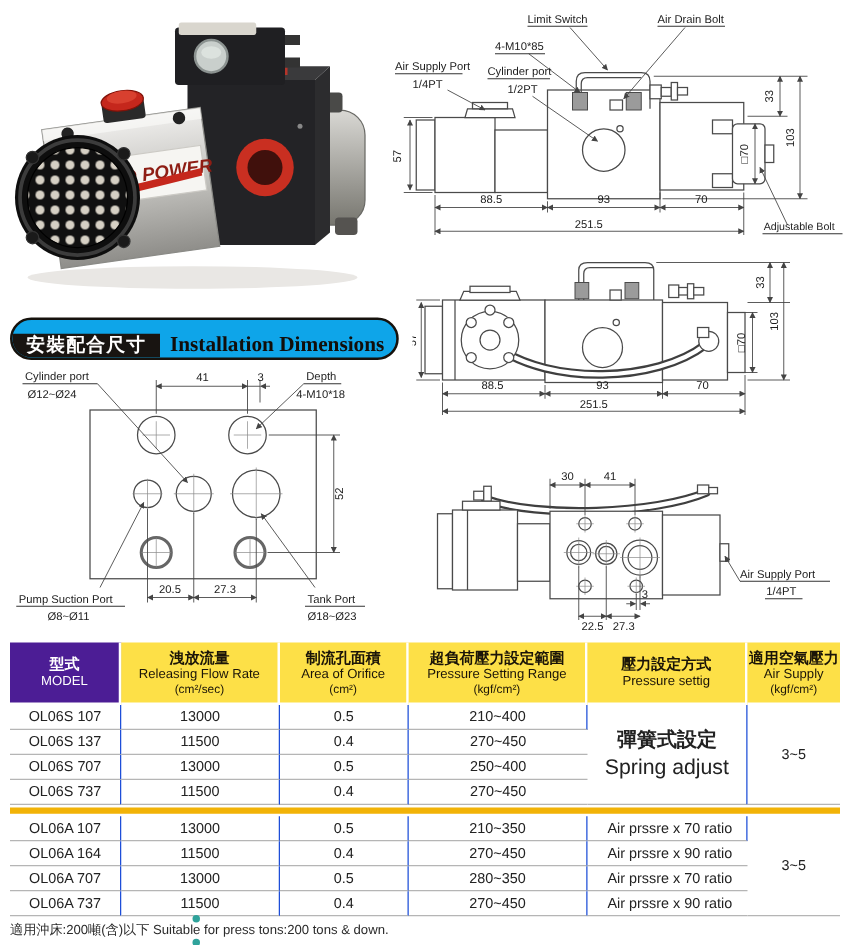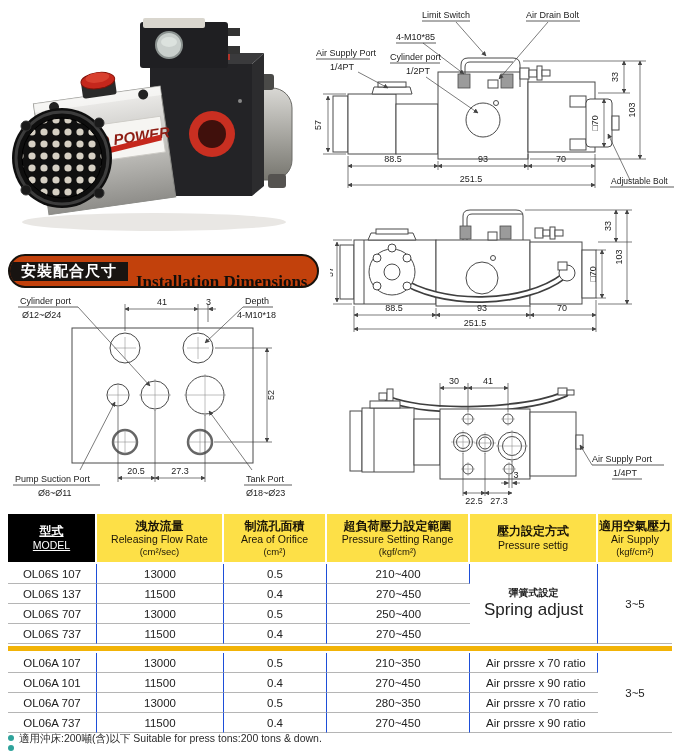--- a/index.html
+++ b/index.html
@@ -11,50 +11,50 @@
   .dtx-s{font-size:8.5px;fill:#1c1c1c;}
   .ol{fill:#ffffff;stroke:#4a4a4a;stroke-width:1;}
   .ol2{fill:none;stroke:#4a4a4a;stroke-width:1;}
   .hatch{fill:#9b9b9b;stroke:#4a4a4a;stroke-width:.8;}
   .dl{stroke:#444;stroke-width:.7;fill:none;}
   .cl{stroke:#888;stroke-width:.55;}
   .ul{stroke:#333;stroke-width:.8;}
   .hose-o{fill:none;stroke:#3f3f3f;stroke-width:7;stroke-linecap:round;}
   .hose-i{fill:none;stroke:#ffffff;stroke-width:3.5;stroke-linecap:round;}
 
-  .banner{position:absolute;left:8px;top:254px;height:30px;display:inline-flex;align-items:center;
-          border:2px solid #16120d;border-radius:17px;overflow:hidden;background:#c2410c;}
+  .banner{position:absolute;left:8px;top:254px;height:30px;display:inline-flex;align-items:flex-end;
+          border:2px solid #16120d;border-radius:17px;overflow:hidden;background:#0ea5e9;}
   .banner-zh{background:#181411;color:#ffffff;font-size:15px;font-weight:bold;display:flex;
              align-items:center;padding:0 11px;letter-spacing:1px;white-space:nowrap;}
   .banner-en{color:#120e0a;font-family:"Liberation Serif",serif;font-weight:bold;font-size:17px;
              display:flex;align-items:center;padding:0 10px 0 8px;white-space:nowrap;margin-top:22px;}
 
   .spec-table{position:absolute;left:8px;top:514px;width:664px;border-collapse:separate;
               border-spacing:0;table-layout:fixed;}
   .spec-table th{vertical-align:middle;text-align:center;padding:2px 1px;height:44px;
                  border-right:2px solid #fff;border-bottom:2px solid #fff;}
   .spec-table th:last-child{border-right:none;}
   .th-yellow{background:#fde047;color:#1b1508;}
-  .th-black{background:#000000;color:#ffffff;text-decoration:underline;}
+  .th-black{background:#4c1d95;color:#ffffff;}
   .spec-table th span{display:block;line-height:1.22;}
   .hzh{font-size:12px;font-weight:bold;}
   .hen{font-size:10.5px;font-weight:normal;}
   .hsub{font-size:9.5px;font-weight:normal;}
   .spec-table td{height:19px;text-align:center;font-size:11.5px;color:#222;
                  border-bottom:1px solid #b5b5b5;border-right:1px solid #1d4ed8;padding:0 2px;}
   .spec-table td:last-child{border-right:none;}
   .setting-cell{line-height:1.25;}
-  .set-zh{font-size:10px;font-weight:bold;display:block;}
+  .set-zh{font-size:16px;font-weight:bold;display:block;}
   .set-en{font-size:17px;display:block;}
   .air-ratio{text-align:left !important;padding-left:16px !important;font-size:11px;}
   .group-sep td{border:none !important;padding:1px 0 !important;height:7px;}
   .sep-bar{height:5px;background:#F2B307;}
 
   .footnotes{position:absolute;left:8px;top:732px;font-size:10.5px;color:#2b2b2b;line-height:12.5px;}
-  .footnote{display:flex;align-items:center;}
+  .footnote{display:flex;align-items:center;flex-direction:column;}
   .dot{width:6px;height:6px;border-radius:50%;background:#2FA39B;display:inline-block;
        margin-right:5px;flex:0 0 auto;}
 </style>
 </head>
 <body>
 
 <div class="page">
 
   <svg style="left:2px;top:6px" width="305" height="230" viewBox="0 0 305 230">
     <defs>
@@ -508,21 +508,21 @@
       </tr>
       <tr>
         <td>OL06A 107</td>
         <td>13000</td>
         <td>0.5</td>
         <td>210~350</td>
         <td class="air-ratio">Air prssre x 70 ratio</td>
         <td rowspan="4">3~5</td>
       </tr>
       <tr>
-        <td>OL06A 101</td>
+        <td>OL06A 164</td>
         <td>11500</td>
         <td>0.4</td>
         <td>270~450</td>
         <td class="air-ratio">Air prssre x 90 ratio</td>
       </tr>
       <tr>
         <td>OL06A 707</td>
         <td>13000</td>
         <td>0.5</td>
         <td>280~350</td>

